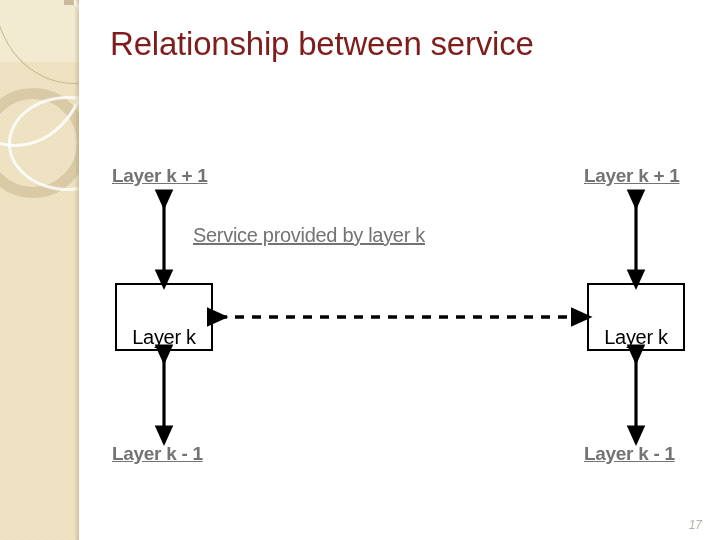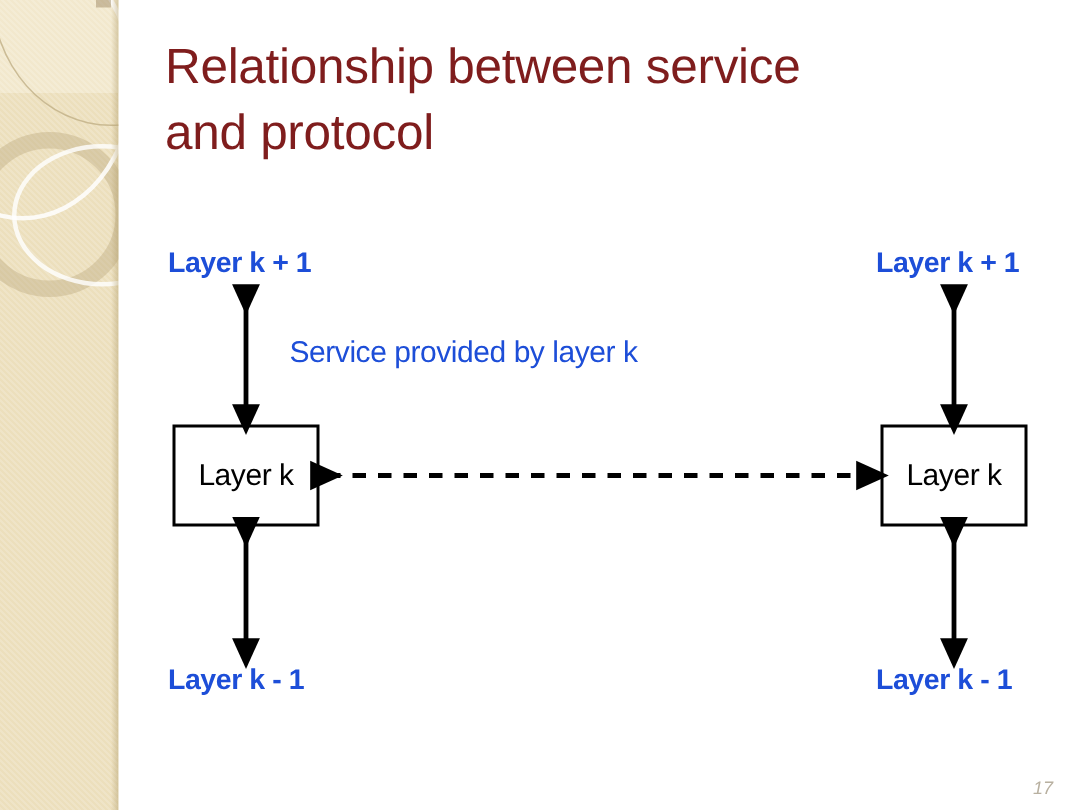--- a/index.html
+++ b/index.html
@@ -98,34 +98,35 @@
   }
 
   
   #diagram {
     position: absolute;
     left: 0; top: 0;
     width: 720px; height: 540px;
   }
   .dlabel {
     position: absolute;
-    color: #1d4ed8;
+    color: #737373;
     font-size: 19px;
     font-weight: 600;
     white-space: nowrap;
     letter-spacing: -0.3px;
+    text-decoration: underline;
   }
   .dlabel.plain { font-weight: 500; margin-left: 20px; }
   .lbox {
     position: absolute;
     border: 2px solid #000000;
     background: #ffffff;
     box-sizing: border-box;
     display: flex;
-    align-items: center;
+    align-items: flex-end;
     justify-content: center;
     color: #000;
     font-size: 20px;
     font-weight: 500;
     letter-spacing: -0.3px;
   }
   #pagenum {
     position: absolute;
     right: 18px;
     bottom: 8px;
@@ -151,21 +152,20 @@
     <div class="arc-thin"></div>
     <div class="ring-big"></div>
     <div class="arc-white-1"></div>
     <div class="arc-white-2"></div>
     <div class="corner-chip"></div>
     <div class="band-edge"></div>
   </div>
 
   <div id="title">
     <div>Relationship between service</div>
-    <div>and protocol</div>
   </div>
 
   <div id="diagram">
 
     <div class="dlabel" style="left:112px; top:165px;">Layer k + 1</div>
 
     <div class="lbox" style="left:115px; top:283px; width:98px; height:68px;">
       <span>Layer k</span>
     </div>
 

